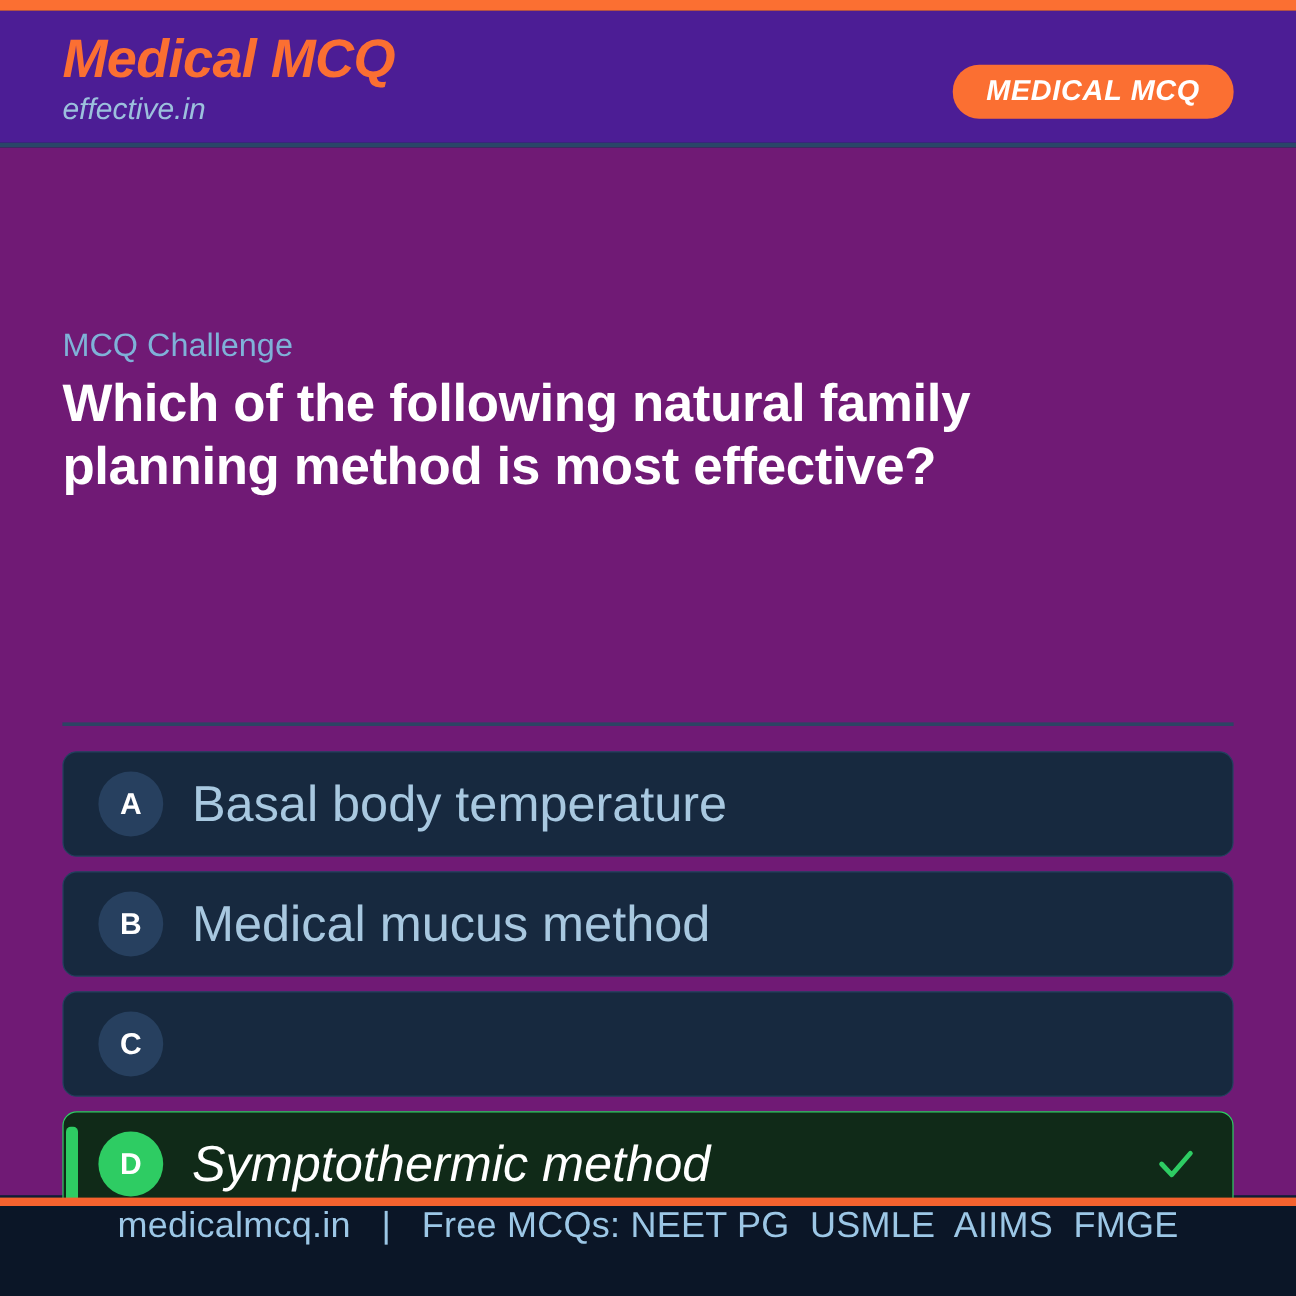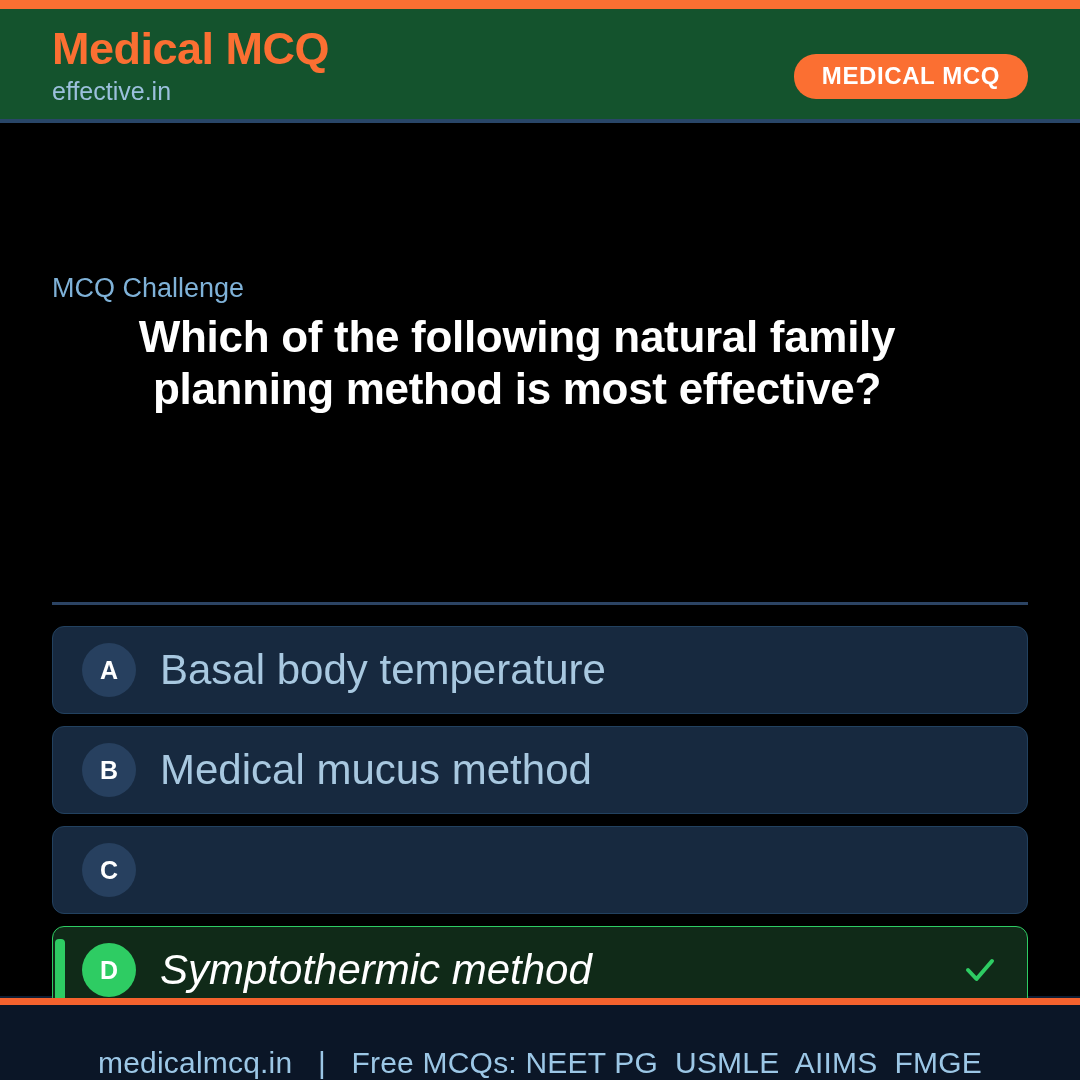--- a/index.html
+++ b/index.html
@@ -15,21 +15,22 @@
   .top-rule {
     position:absolute; top:0; left:0;
     width:1080px; height:9px;
     background:#fb6f32;
   }
 
   
   .header {
     position:absolute; top:9px; left:0;
     width:1080px; height:110px;
-    background:#14532d;
+    background:#4c1d95;
+    font-style:italic;
   }
   .brand { position:absolute; left:52px; top:13px; }
   .brand-title {
     font-size:45px; font-weight:bold; color:#fb6f32;
     letter-spacing:-0.5px; line-height:54px;
   }
   .brand-sub {
     font-size:25px; color:#9cc0dd; line-height:32px;
     margin-top:-1px;
   }
@@ -45,33 +46,32 @@
   .header-sep {
     position:absolute; top:119px; left:0;
     width:1080px; height:4px;
     background:#294668;
   }
 
   
   .main {
     position:absolute; top:123px; left:0;
     width:1080px; height:873px;
-    background:#000000;
+    background:#701a75;
   }
 
   .q-block { position:absolute; left:52px; top:148px; width:976px; }
   .q-kicker {
     font-size:27px; color:#7fb2d8; line-height:34px;
     margin-bottom:6px;
   }
   .q-title {
     font-size:44px; font-weight:bold; color:#ffffff;
     line-height:52px; letter-spacing:-0.3px;
     max-width:930px;
-    text-align:center;
   }
   .q-divider {
     position:absolute; left:52px; top:479px;
     width:976px; height:3px;
     background:#2c4464;
   }
 
   
   .options { position:absolute; left:52px; top:503px; width:976px; }
   .option {
@@ -126,21 +126,21 @@
   
   .footer-rule {
     position:absolute; bottom:75px; left:0;
     width:1080px; height:7px;
     background:#f4622e;
   }
   .footer {
     position:absolute; bottom:0; left:0;
     width:1080px; height:75px;
     background:#0b1627;
-    display:flex; align-items:flex-end; justify-content:center;
+    display:flex; align-items:flex-start; justify-content:center;
   }
   .footer-text {
     font-size:30px; color:#9cc7e6;
     letter-spacing:0.2px;
     white-space:pre;
   }
 </style>
 </head>
 <body>
 

